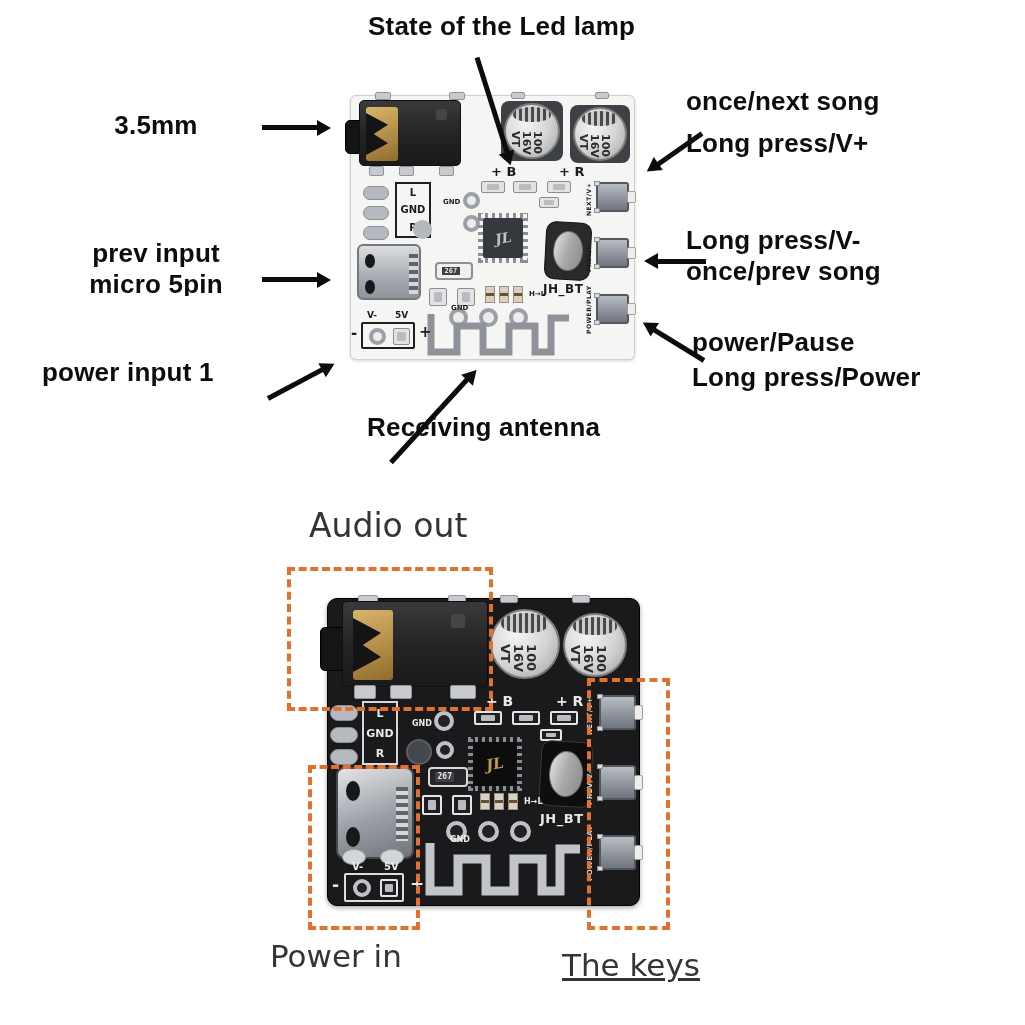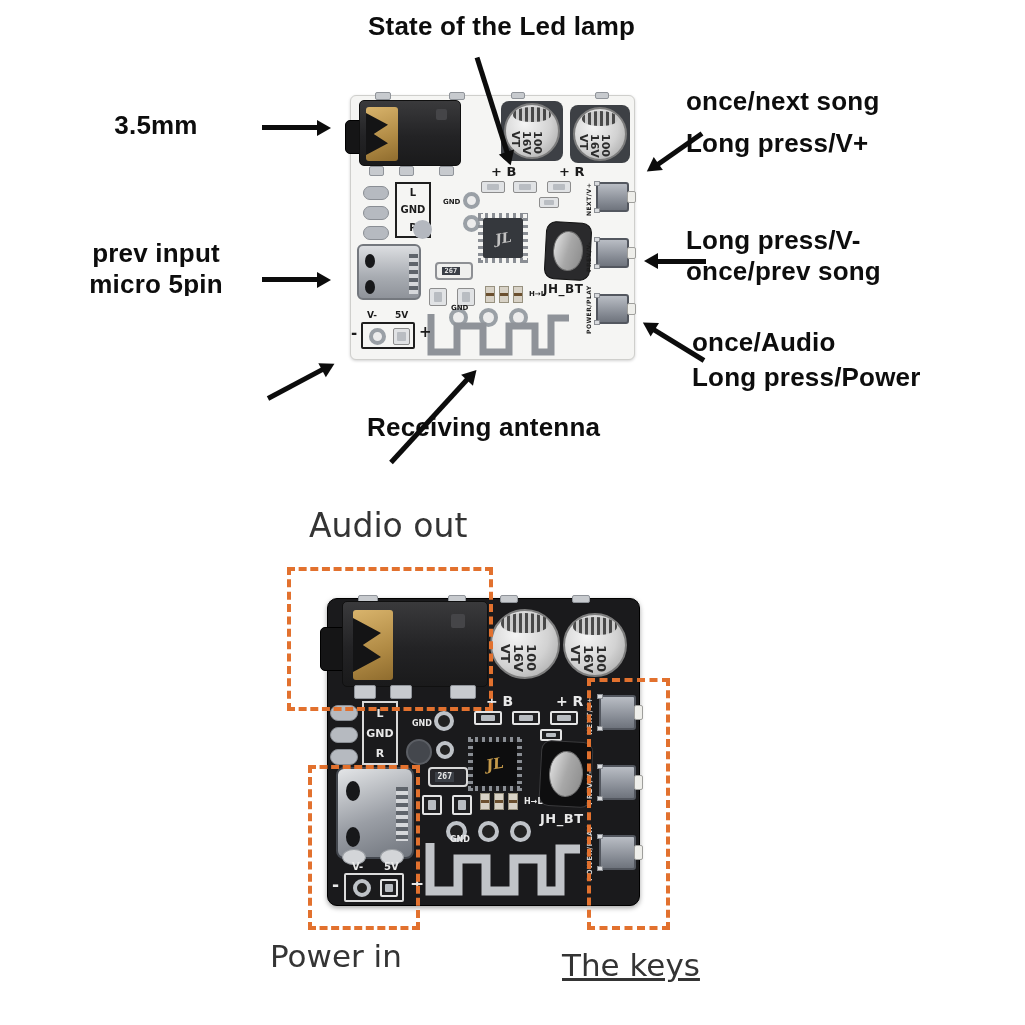--- a/index.html
+++ b/index.html
@@ -134,33 +134,34 @@
 
   <div class="lbl ctr" style="left:42px;top:110px;width:228px;">
     <div class="ln">3.5mm</div>
   </div>
 
   <div class="lbl ctr" style="left:42px;top:238px;width:228px;height:58px;overflow:hidden;">
     <div class="ln">prev input</div>
     <div class="ln">micro 5pin</div>
   </div>
 
+  <div class="lbl" style="left:42px;top:357px;">power input 1</div>
 
   <div class="lbl" style="left:686px;top:86px;">
     <div class="ln">once/next song</div>
     <div class="ln" style="margin-top:11px;">Long press/V+</div>
   </div>
 
   <div class="lbl" style="left:686px;top:220px;">
     <div class="ln" style="margin-top:5px;">Long press/V-</div>
     <div class="ln">once/prev song</div>
   </div>
 
   <div class="lbl" style="left:692px;top:327px;">
-    <div class="ln">once/Audio</div>
+    <div class="ln">power/Pause</div>
     <div class="ln" style="margin-top:4px;">Long press/Power</div>
   </div>
 
   <div class="lbl" style="left:367px;top:412px;">Receiving antenna</div>
 
   <div class="arrow" style="left:477px;top:55px;width:100px;transform:rotate(72.4deg);"></div>
   <div class="arrow" style="left:262px;top:125px;width:56px;"></div>
   <div class="arrow" style="left:262px;top:277px;width:56px;"></div>
   <div class="arrow" style="left:268px;top:396px;width:62px;transform:rotate(-28deg);"></div>
   <div class="arrow" style="left:702px;top:131px;width:54px;transform:rotate(145deg);"></div>

